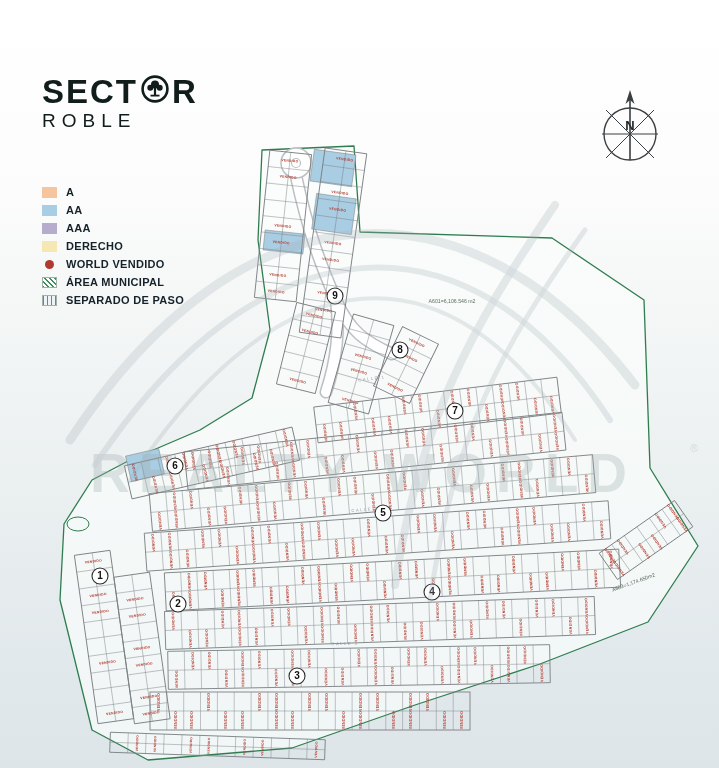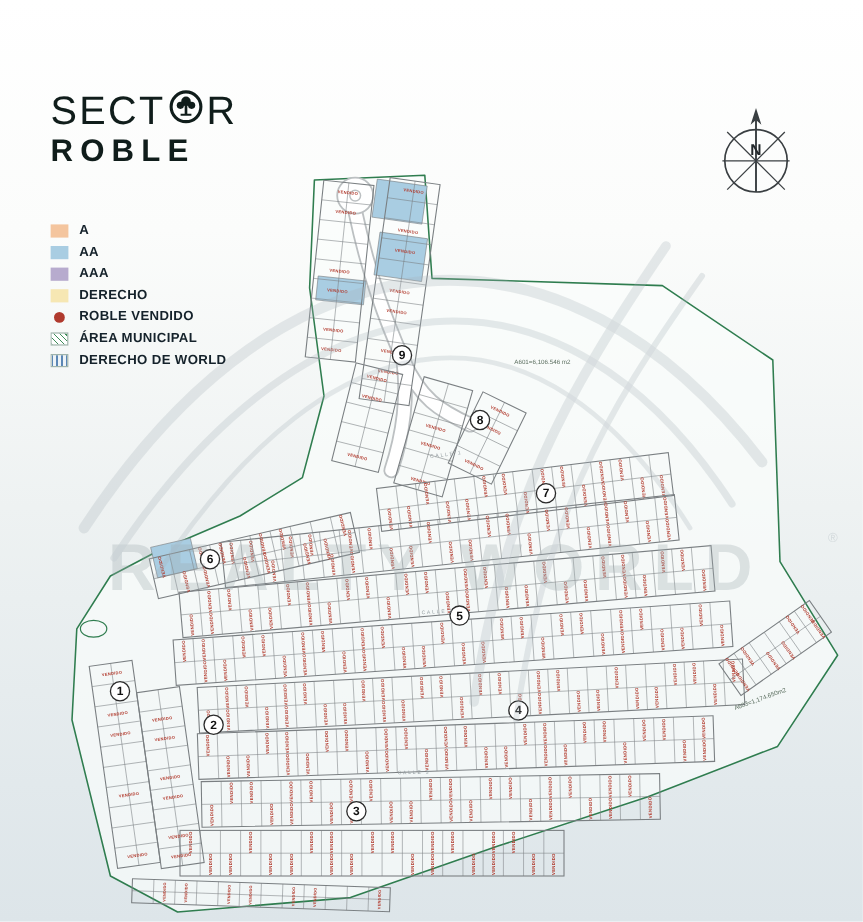--- a/index.html
+++ b/index.html
@@ -3,23 +3,23 @@
 <meta charset="utf-8">
 <style>
   html,body{margin:0;padding:0;}
   body{font-family:"Liberation Sans",sans-serif;background:#fff;}
   .page{position:relative;width:719px;height:768px;overflow:hidden;
         background:linear-gradient(180deg,#ffffff 0%,#fbfcfb 25%,#eef2f2 55%,#e2e9ec 85%,#dde5e9 100%);}
   .map{position:absolute;left:0;top:0;z-index:1;}
   .overlay{position:absolute;z-index:2;}
   
   .brand{left:42px;top:74px;color:#101d1b;}
-  .t1{display:flex;align-items:center;font-weight:normal;font-size:33px;letter-spacing:2px;line-height:1;}
+  .t1{display:flex;align-items:center;font-weight:bold;font-size:33px;letter-spacing:2px;line-height:1;}
   .tree-o{display:inline-block;margin:0 2px;}
-  .t2{font-size:26px;font-weight:bold;letter-spacing:6px;margin-top:1px;}
+  .t2{font-size:19px;font-weight:normal;letter-spacing:6px;margin-top:1px;}
   
   .legend{left:42px;top:186px;}
   .lg-row{display:flex;align-items:center;gap:9px;margin-bottom:6px;height:12px;}
   .sw{width:15px;height:11px;display:inline-block;flex:0 0 15px;}
   .swc{display:flex;align-items:center;justify-content:center;background:transparent;}
   .dot{width:9px;height:9px;border-radius:50%;display:inline-block;}
   .hatch,.stripes{border:1px solid #9fb3ab;background-color:#ffffff;box-sizing:border-box;}
   .lg-label{font-size:11px;font-weight:bold;color:#15222b;letter-spacing:.3px;white-space:nowrap;}
   
   .compass{left:592px;top:88px;}
@@ -477,29 +477,29 @@
         <span class="lg-label">AAA</span>
       </div>
       <div class="lg-row">
         <span class="sw" style="background: rgb(246, 231, 179);"></span>
         <span class="lg-label">DERECHO</span>
       </div>
       <div class="lg-row">
         <span class="sw swc">
           <span class="dot" style="background: rgb(176, 58, 46);"></span>
         </span>
-        <span class="lg-label">ROBLE VENDIDO</span>
+        <span class="lg-label">WORLD VENDIDO</span>
       </div>
       <div class="lg-row">
         <span class="sw hatch" style="background-image: repeating-linear-gradient(45deg, rgb(63, 141, 90) 0px, rgb(63, 141, 90) 1px, transparent 1px, transparent 3.5px);"></span>
         <span class="lg-label">ÁREA MUNICIPAL</span>
       </div>
       <div class="lg-row">
         <span class="sw stripes" style="background-image: repeating-linear-gradient(90deg, rgb(91, 135, 181) 0px, rgb(91, 135, 181) 1.5px, rgb(237, 243, 247) 1.5px, rgb(237, 243, 247) 4px);"></span>
-        <span class="lg-label">DERECHO DE WORLD</span>
+        <span class="lg-label">SEPARADO DE PASO</span>
       </div>
     </div>
 
   <div class="overlay compass">
     <svg width="76" height="84" viewBox="0 0 76 84">
       <line x1="14" y1="22" x2="62" y2="70" stroke="#3a3f42" stroke-width="1"></line>
       <line x1="62" y1="22" x2="14" y2="70" stroke="#3a3f42" stroke-width="1"></line>
       <circle cx="38" cy="46" r="26" fill="none" stroke="#3a3f42" stroke-width="1.4"></circle>
       <line x1="10" y1="46" x2="66" y2="46" stroke="#3a3f42" stroke-width="1"></line>
       <line x1="38" y1="8" x2="38" y2="72" stroke="#3a3f42" stroke-width="1.6"></line>

